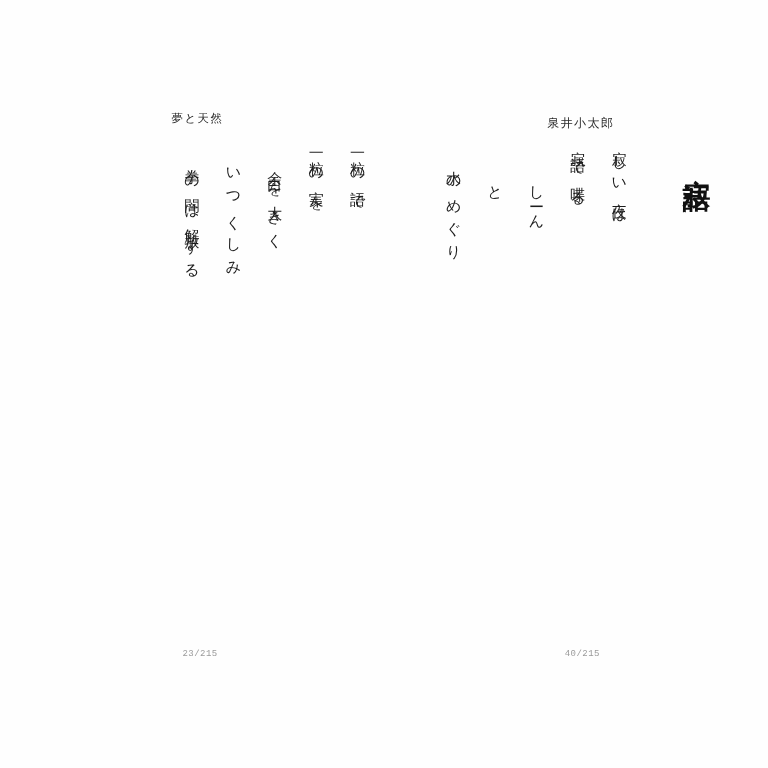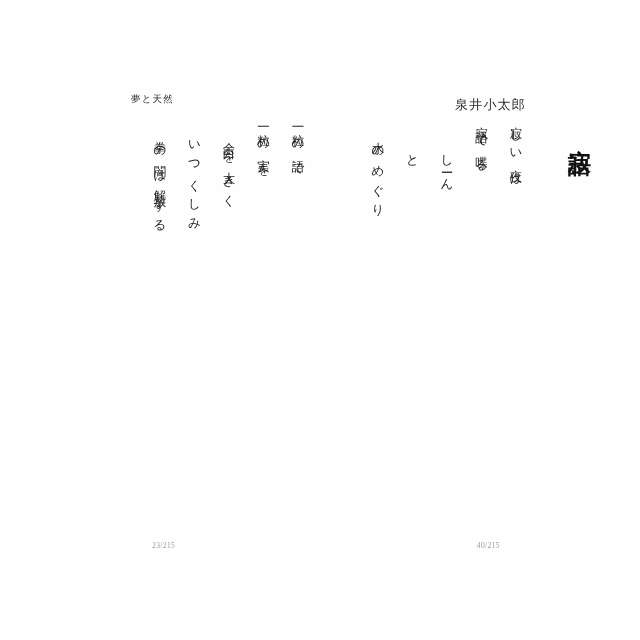--- a/index.html
+++ b/index.html
@@ -44,32 +44,32 @@
     letter-spacing: 4px;
     line-height: 1;
     color: #111111;
     font-family: "DejaVu Serif", "Liberation Serif", serif;
   }
 
   
   .author {
     position: absolute;
     top: 96px;
-    right: 114px;
-    font-size: 13px;
+    right: 128px;
+    font-size: 10px;
     letter-spacing: 1.2px;
     color: #2a2a2a;
     white-space: nowrap;
   }
 
   
   .running-head {
     position: absolute;
     top: 93px;
-    left: 131px;
+    left: 143px;
     font-size: 9.5px;
     letter-spacing: 1.2px;
     color: #2a2a2a;
     white-space: nowrap;
   }
 
   
   .col-group {
     position: absolute;
     top: 116px;
@@ -103,21 +103,21 @@
   .vline.indent-2 { padding-top: 30px; }
   .vline.indent-3 { padding-top: 4px; }
 
   
   .folio {
     position: absolute;
     bottom: 90px;
     font-size: 7.5px;
     color: #9a9a9a;
     letter-spacing: 0.4px;
-    font-family: Liberation Serif, serif;
+    font-family: Liberation Mono, monospace;
   }
   .folio.right { right: 140px; }
   .folio.left  { left: 152px; }
 
 </style>
 </head>
 <body>
 
 <div class="page">
   <div class="spread">

